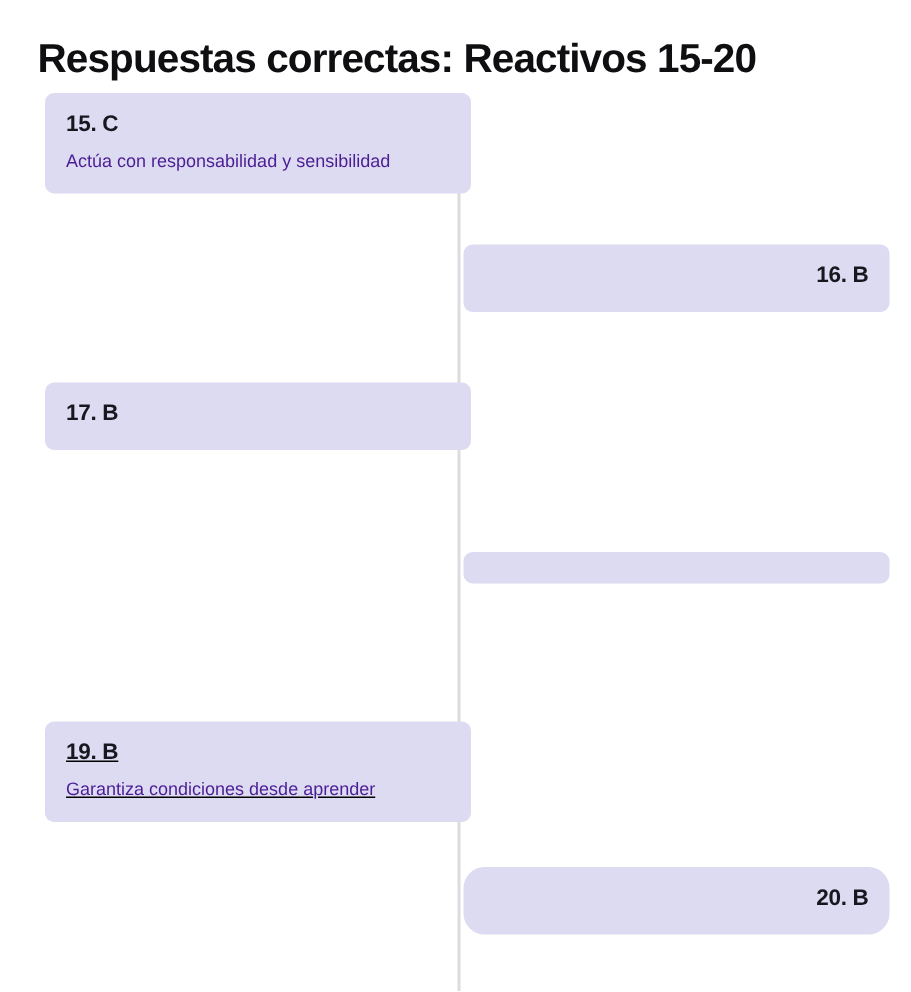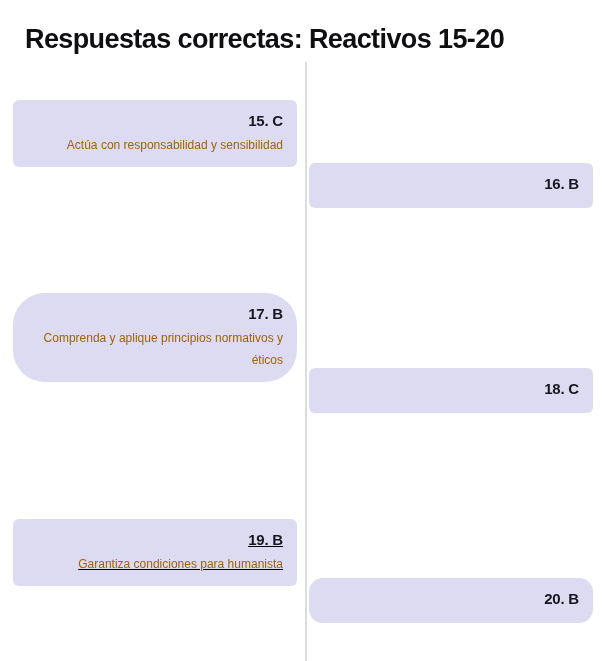--- a/index.html
+++ b/index.html
@@ -41,40 +41,40 @@
     background: #dcdcdf;
   }
   .card {
     position: absolute;
     width: 256px; 
     padding: 10px 14px 11px 14px;
     background: #dcdbf1;
     border-radius: 6px;
     box-sizing: content-box;
   }
-  .card.side-left  { left: 13px;  text-align: right; margin-top: 38px; }
+  .card.side-left  { left: 30px;  text-align: left; }
   .card.side-right { left: 309px; text-align: right; }
   .card-number {
     font-size: 15px;
     font-weight: 700;
     line-height: 22px;
     letter-spacing: -0.2px;
     color: #17171f;
     margin-bottom: 2px;
   }
   .card-text {
     font-size: 12px;
     line-height: 22px;
-    color: #a16207;
+    color: #4c1d95;
     white-space: pre-line;
   }
   
   .card.pos-0 { top: 0;   }  
   .card.pos-1 { top: 101px; }  
-  .card.pos-2 { top: 193px; border-radius: 32px; }  
+  .card.pos-2 { top: 193px; }  
   .card.pos-3 { top: 306px; }  
   .card.pos-4 { top: 419px; text-decoration: underline; }  
   .card.pos-5 { top: 516px; border-radius: 14px; }  
 </style>
 </head>
 <body>
 
 <div class="page">
 
   <h1 class="page-title">Respuestas correctas: Reactivos 15-20</h1>
@@ -87,31 +87,28 @@
       <div class="card-number">15. C</div>
       <div class="card-text">Actúa con responsabilidad y sensibilidad</div>
     </div>
 
     <div class="card side-right pos-1">
       <div class="card-number">16. B</div>
     </div>
 
     <div class="card side-left pos-2">
       <div class="card-number">17. B</div>
-      <div class="card-text">Comprenda y aplique principios normativos y
-éticos</div>
     </div>
 
     <div class="card side-right pos-3">
-      <div class="card-number">18. C</div>
     </div>
 
     <div class="card side-left pos-4">
       <div class="card-number">19. B</div>
-      <div class="card-text">Garantiza condiciones para humanista</div>
+      <div class="card-text">Garantiza condiciones desde aprender</div>
     </div>
 
     <div class="card side-right pos-5">
       <div class="card-number">20. B</div>
     </div>
 
   </div>
 </div>
 
 </body></html>

